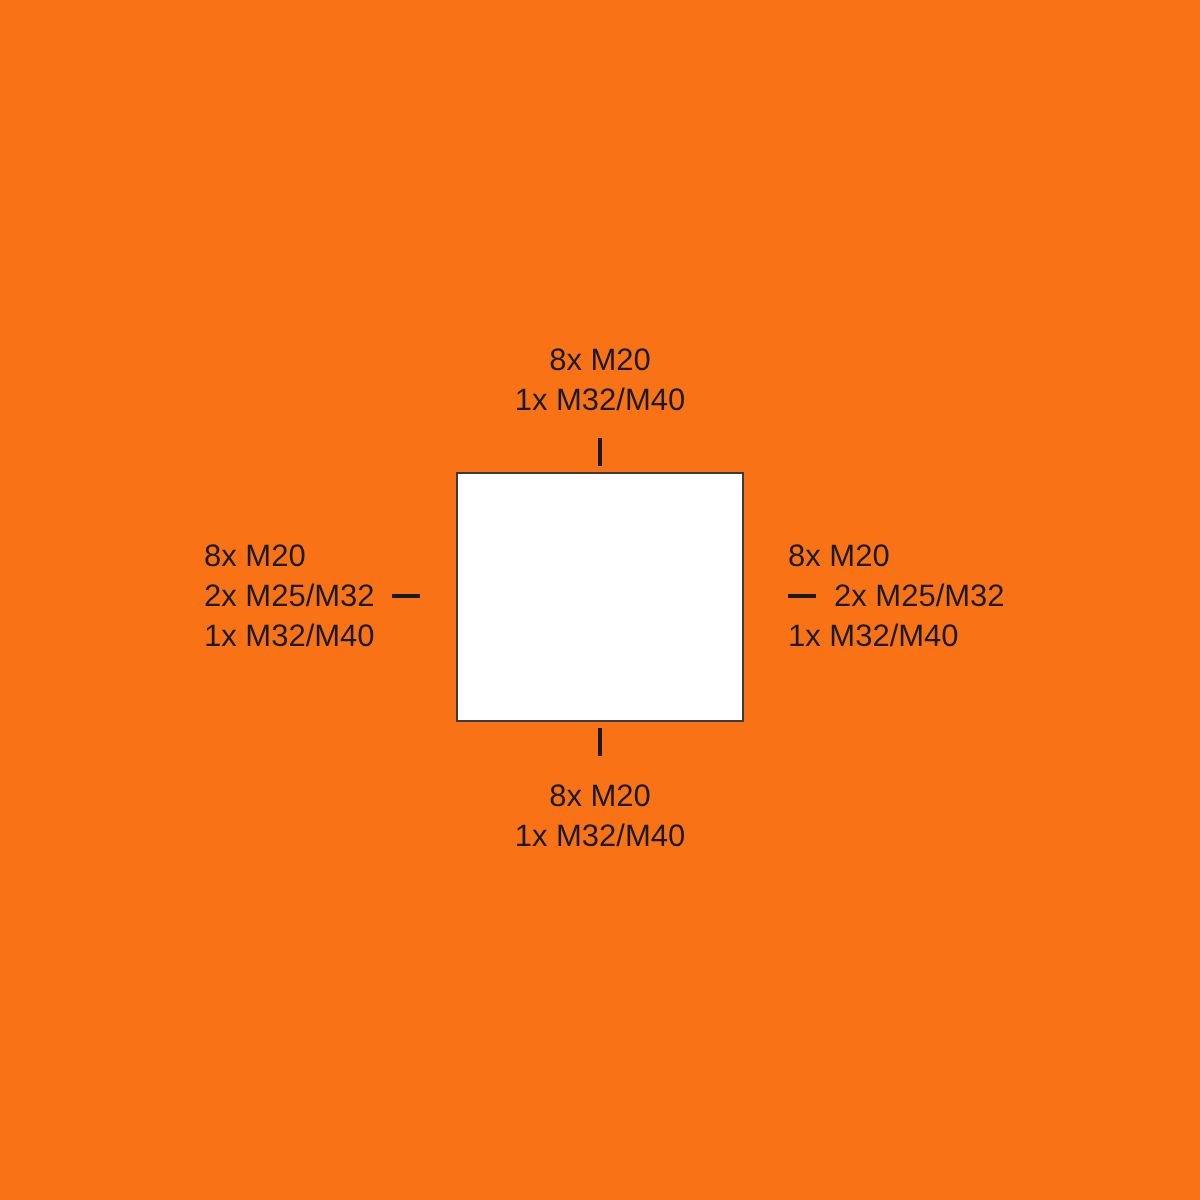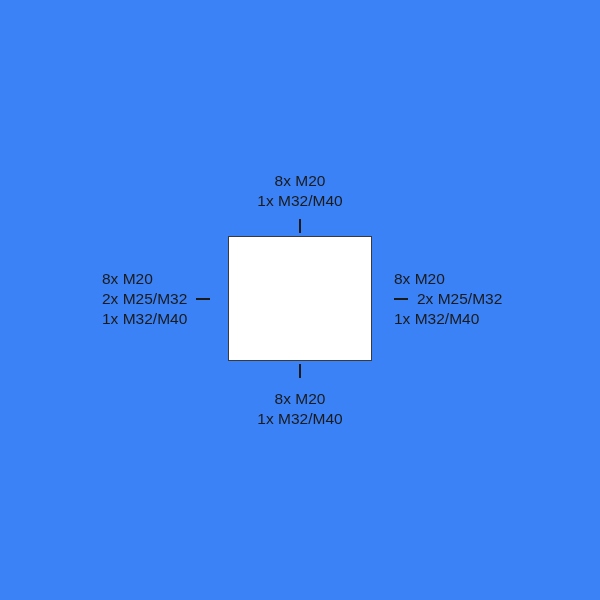--- a/index.html
+++ b/index.html
@@ -6,21 +6,21 @@
   html, body {
     margin: 0;
     padding: 0;
     background: #ffffff;
   }
 
   #canvas {
     position: relative;
     width: 600px;
     height: 600px;
-    background: #3b82f6;
+    background: #f97316;
     font-family: "Liberation Sans", sans-serif;
     overflow: hidden;
   }
 
   
   .enclosure-box {
     position: absolute;
     left: 228px;
     top: 236px;
     width: 144px;

